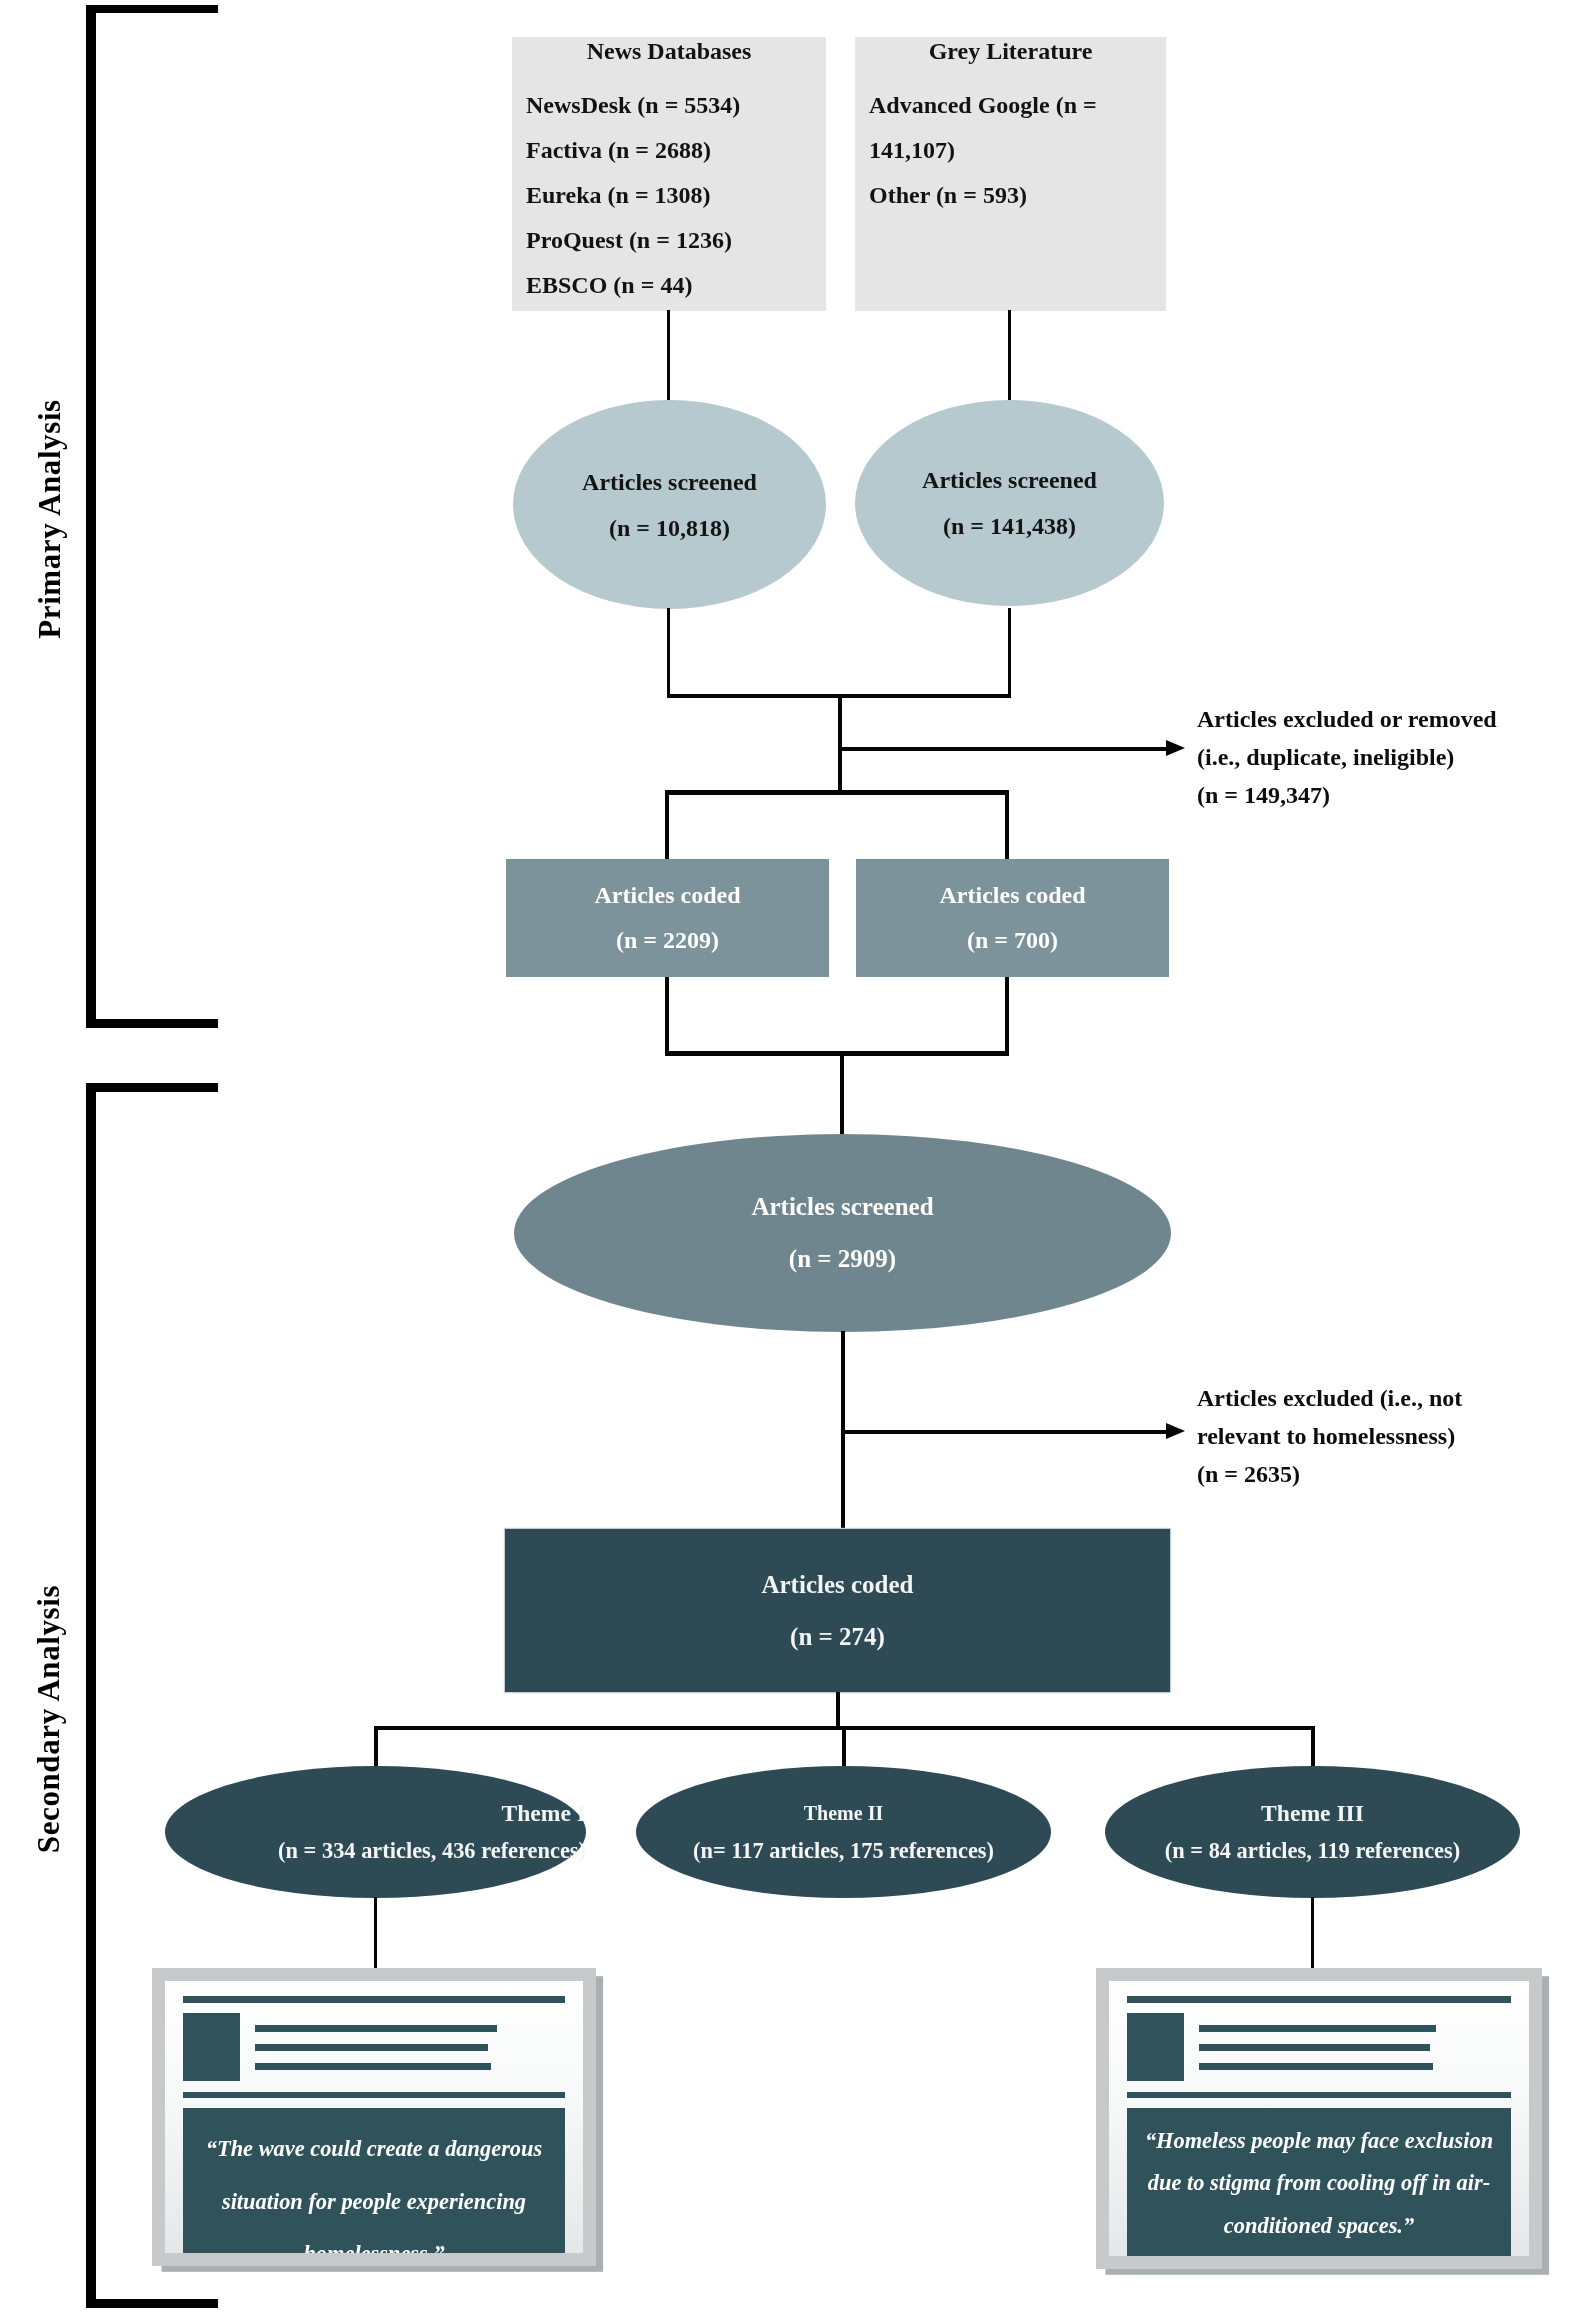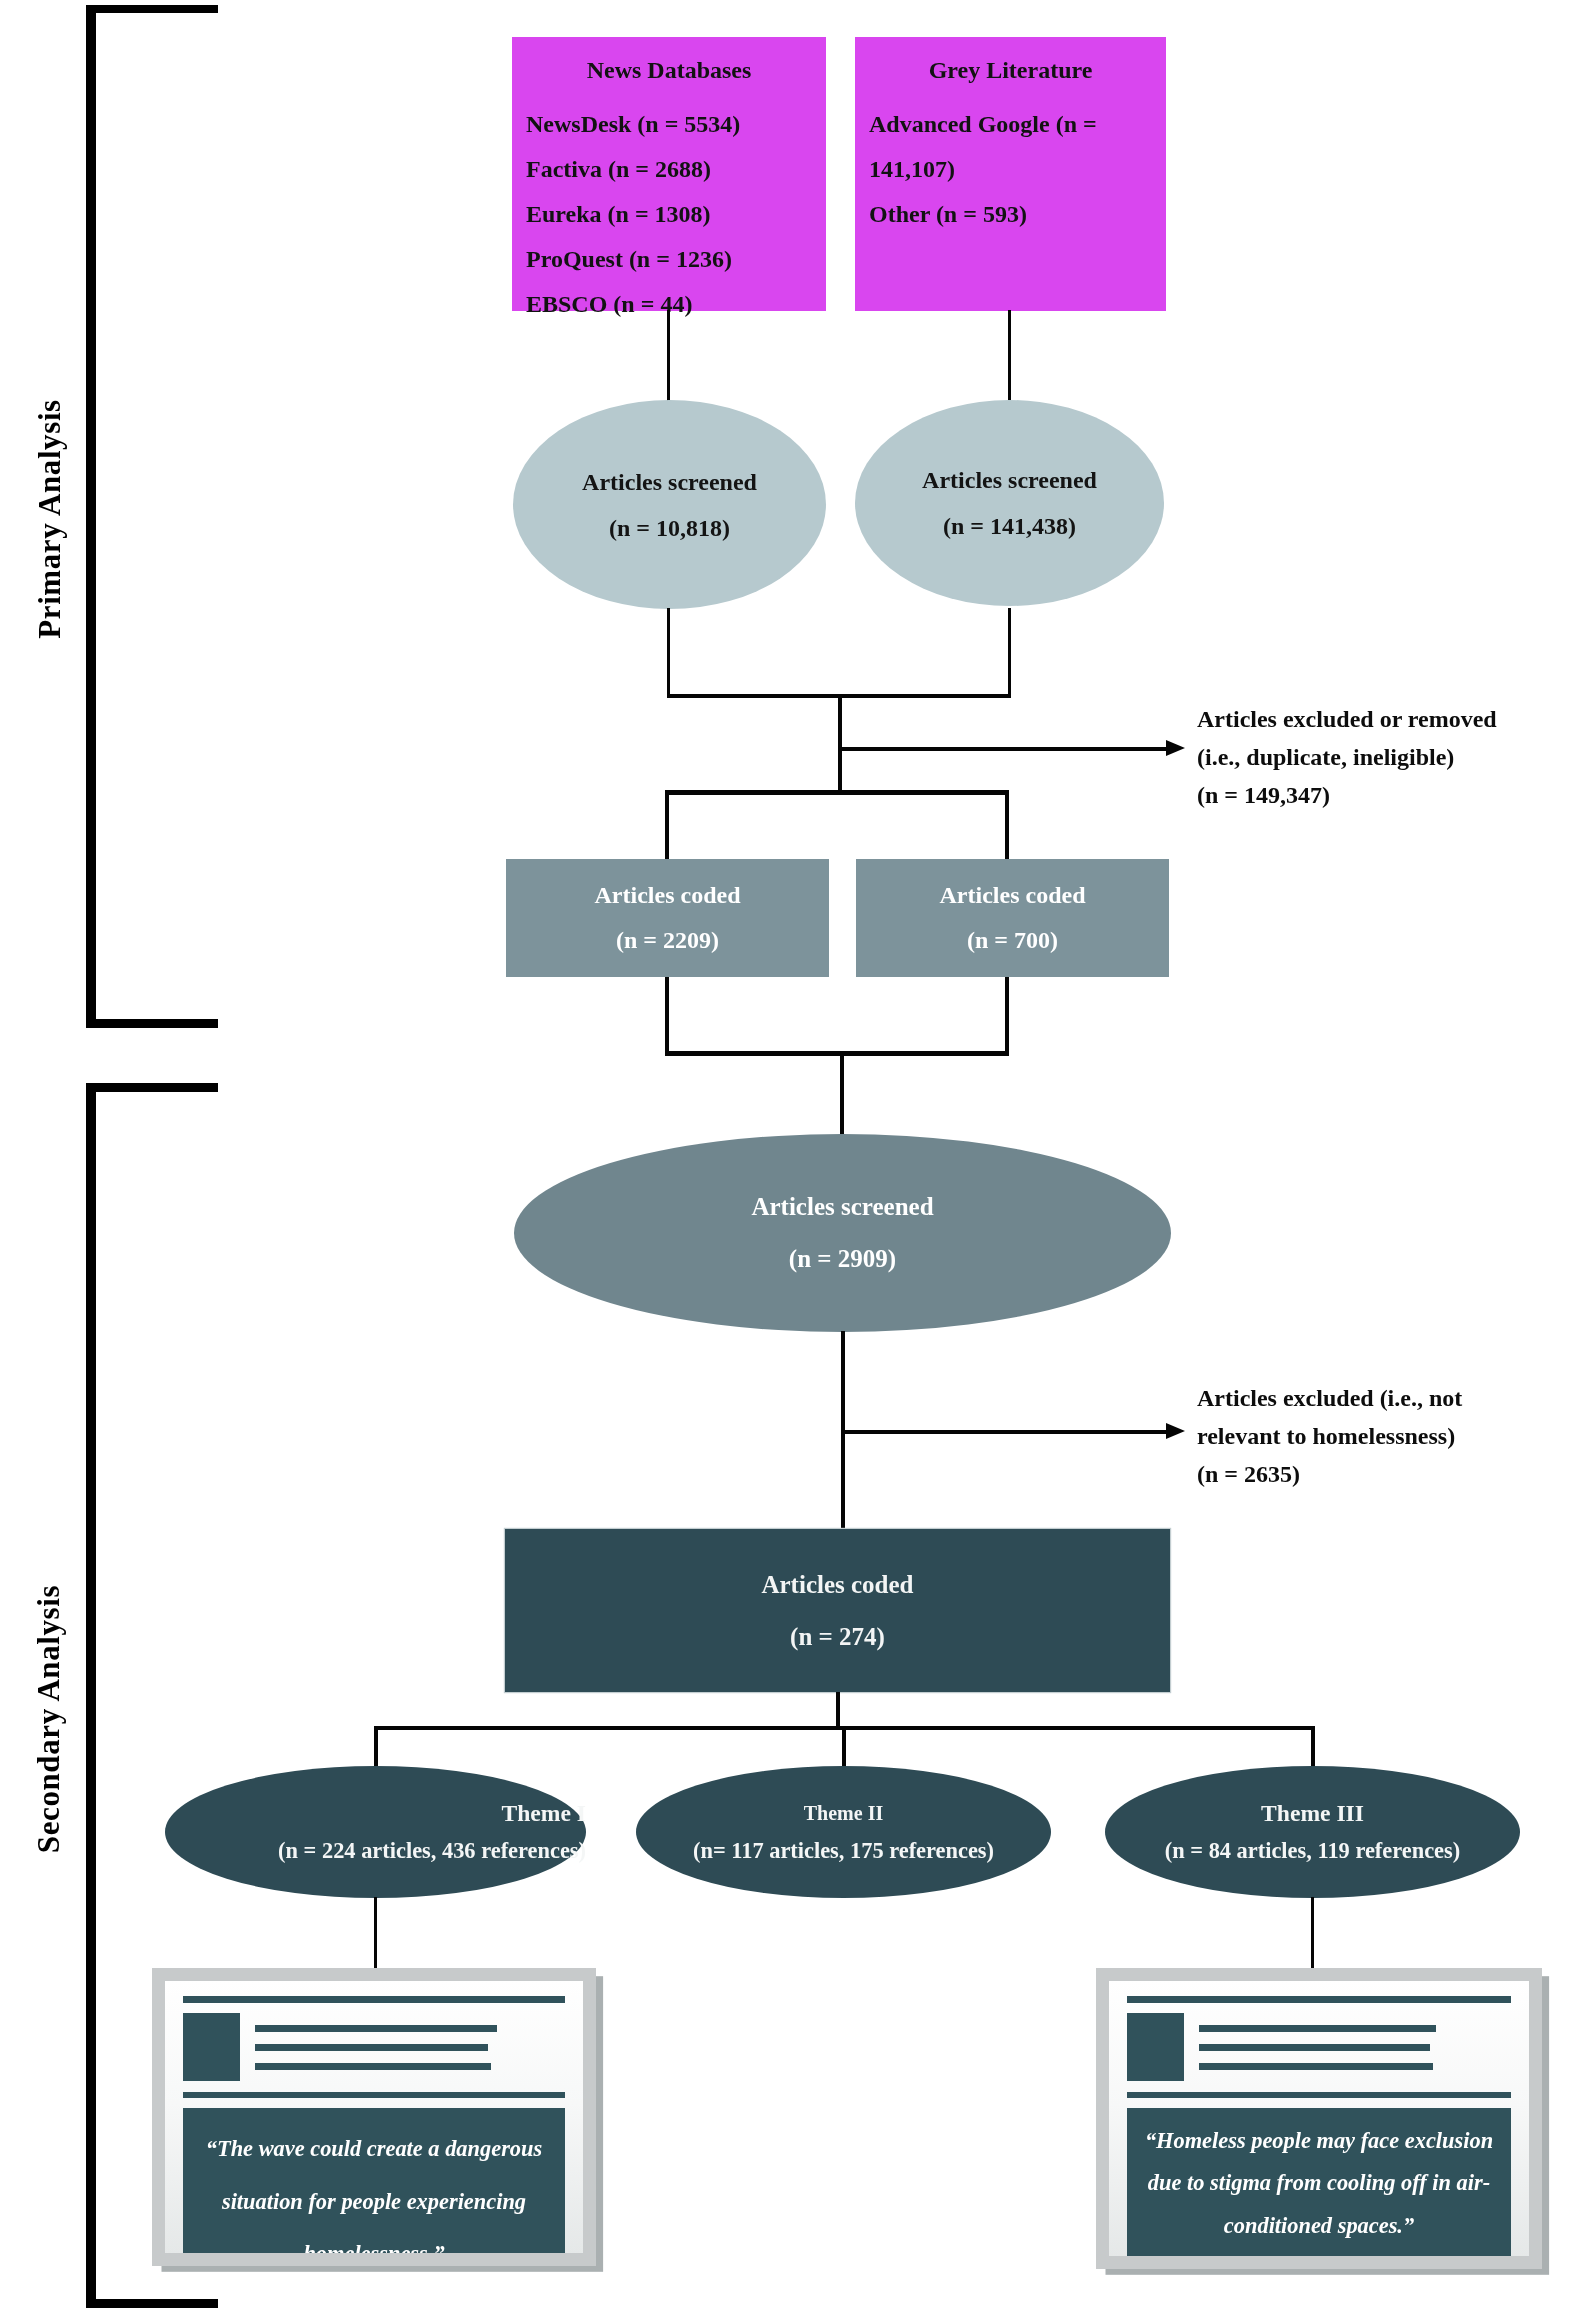--- a/index.html
+++ b/index.html
@@ -5,21 +5,21 @@
   * { margin:0; padding:0; box-sizing:border-box; }
   html,body { background:#ffffff; }
   body { font-family:"Liberation Serif","DejaVu Serif",serif; color:#121212; }
   #canvas { position:relative; width:1583px; height:2319px; background:#ffffff; overflow:hidden; }
   .line { position:absolute; background:#050505; }
   .bracket { position:absolute; background:#000000; }
 
   .vlabel { position:absolute; display:flex; align-items:center; justify-content:center; }
   .vlabel span { transform:rotate(-90deg); white-space:nowrap; font-weight:bold; font-size:31px; color:#000; letter-spacing:0.6px; }
 
-  .srcbox { position:absolute; background:#d946ef; padding:20px 14px 14px 14px; }
+  .srcbox { position:absolute; background:#e5e5e5; padding:1px 14px 14px 14px; }
   .srcbox .title { text-align:center; font-weight:bold; font-size:24px; margin-bottom:17.7px; }
   .srcbox .item { font-weight:bold; font-size:24px; line-height:45px; max-width:284px; }
 
   .ellipse { position:absolute; border-radius:50%; display:flex; flex-direction:column; align-items:center; justify-content:center; text-align:center; }
   .ellipse.light { background:#b6c9ce; color:#141414; }
   .ellipse.slate { background:#70868e; color:#ffffff; }
   .ellipse.dark  { background:#2e4b55; color:#f4f6f6; }
   .ellipse .l1, .ellipse .l2 { font-weight:bold; }
 
   .codedbox { position:absolute; display:flex; flex-direction:column; align-items:center; justify-content:center; text-align:right; }
@@ -139,21 +139,21 @@
   </div>
 
   <div class="line" style="left:836px; top:1692px; width:3.5px; height:38px;"></div>
   <div class="line" style="left:374px; top:1726px; width:941px; height:3.5px;"></div>
   <div class="line" style="left:374px; top:1726px; width:3.5px; height:42px;"></div>
   <div class="line" style="left:842px; top:1726px; width:3.5px; height:42px;"></div>
   <div class="line" style="left:1311px; top:1726px; width:3.5px; height:42px;"></div>
 
   <div class="ellipse dark" style="left:165px; top:1766px; width:421px; height:132px;align-items:flex-end;">
     <div class="l1" style="font-size:23.6px; line-height:37px;">Theme I</div>
-    <div class="l2" style="font-size:22.4px; line-height:37px;">(n = 224 articles, 436 references)</div>
+    <div class="l2" style="font-size:22.4px; line-height:37px;">(n = 334 articles, 436 references)</div>
   </div>
   <div class="ellipse dark" style="left:636px; top:1766px; width:415px; height:132px;">
     <div class="l1" style="font-size:20px; line-height:37px;">Theme II</div>
     <div class="l2" style="font-size:22.4px; line-height:37px;">(n= 117 articles, 175 references)</div>
   </div>
   <div class="ellipse dark" style="left:1105px; top:1766px; width:415px; height:132px;">
     <div class="l1" style="font-size:23.6px; line-height:37px;">Theme III</div>
     <div class="l2" style="font-size:22.4px; line-height:37px;">(n = 84 articles, 119 references)</div>
   </div>
 

